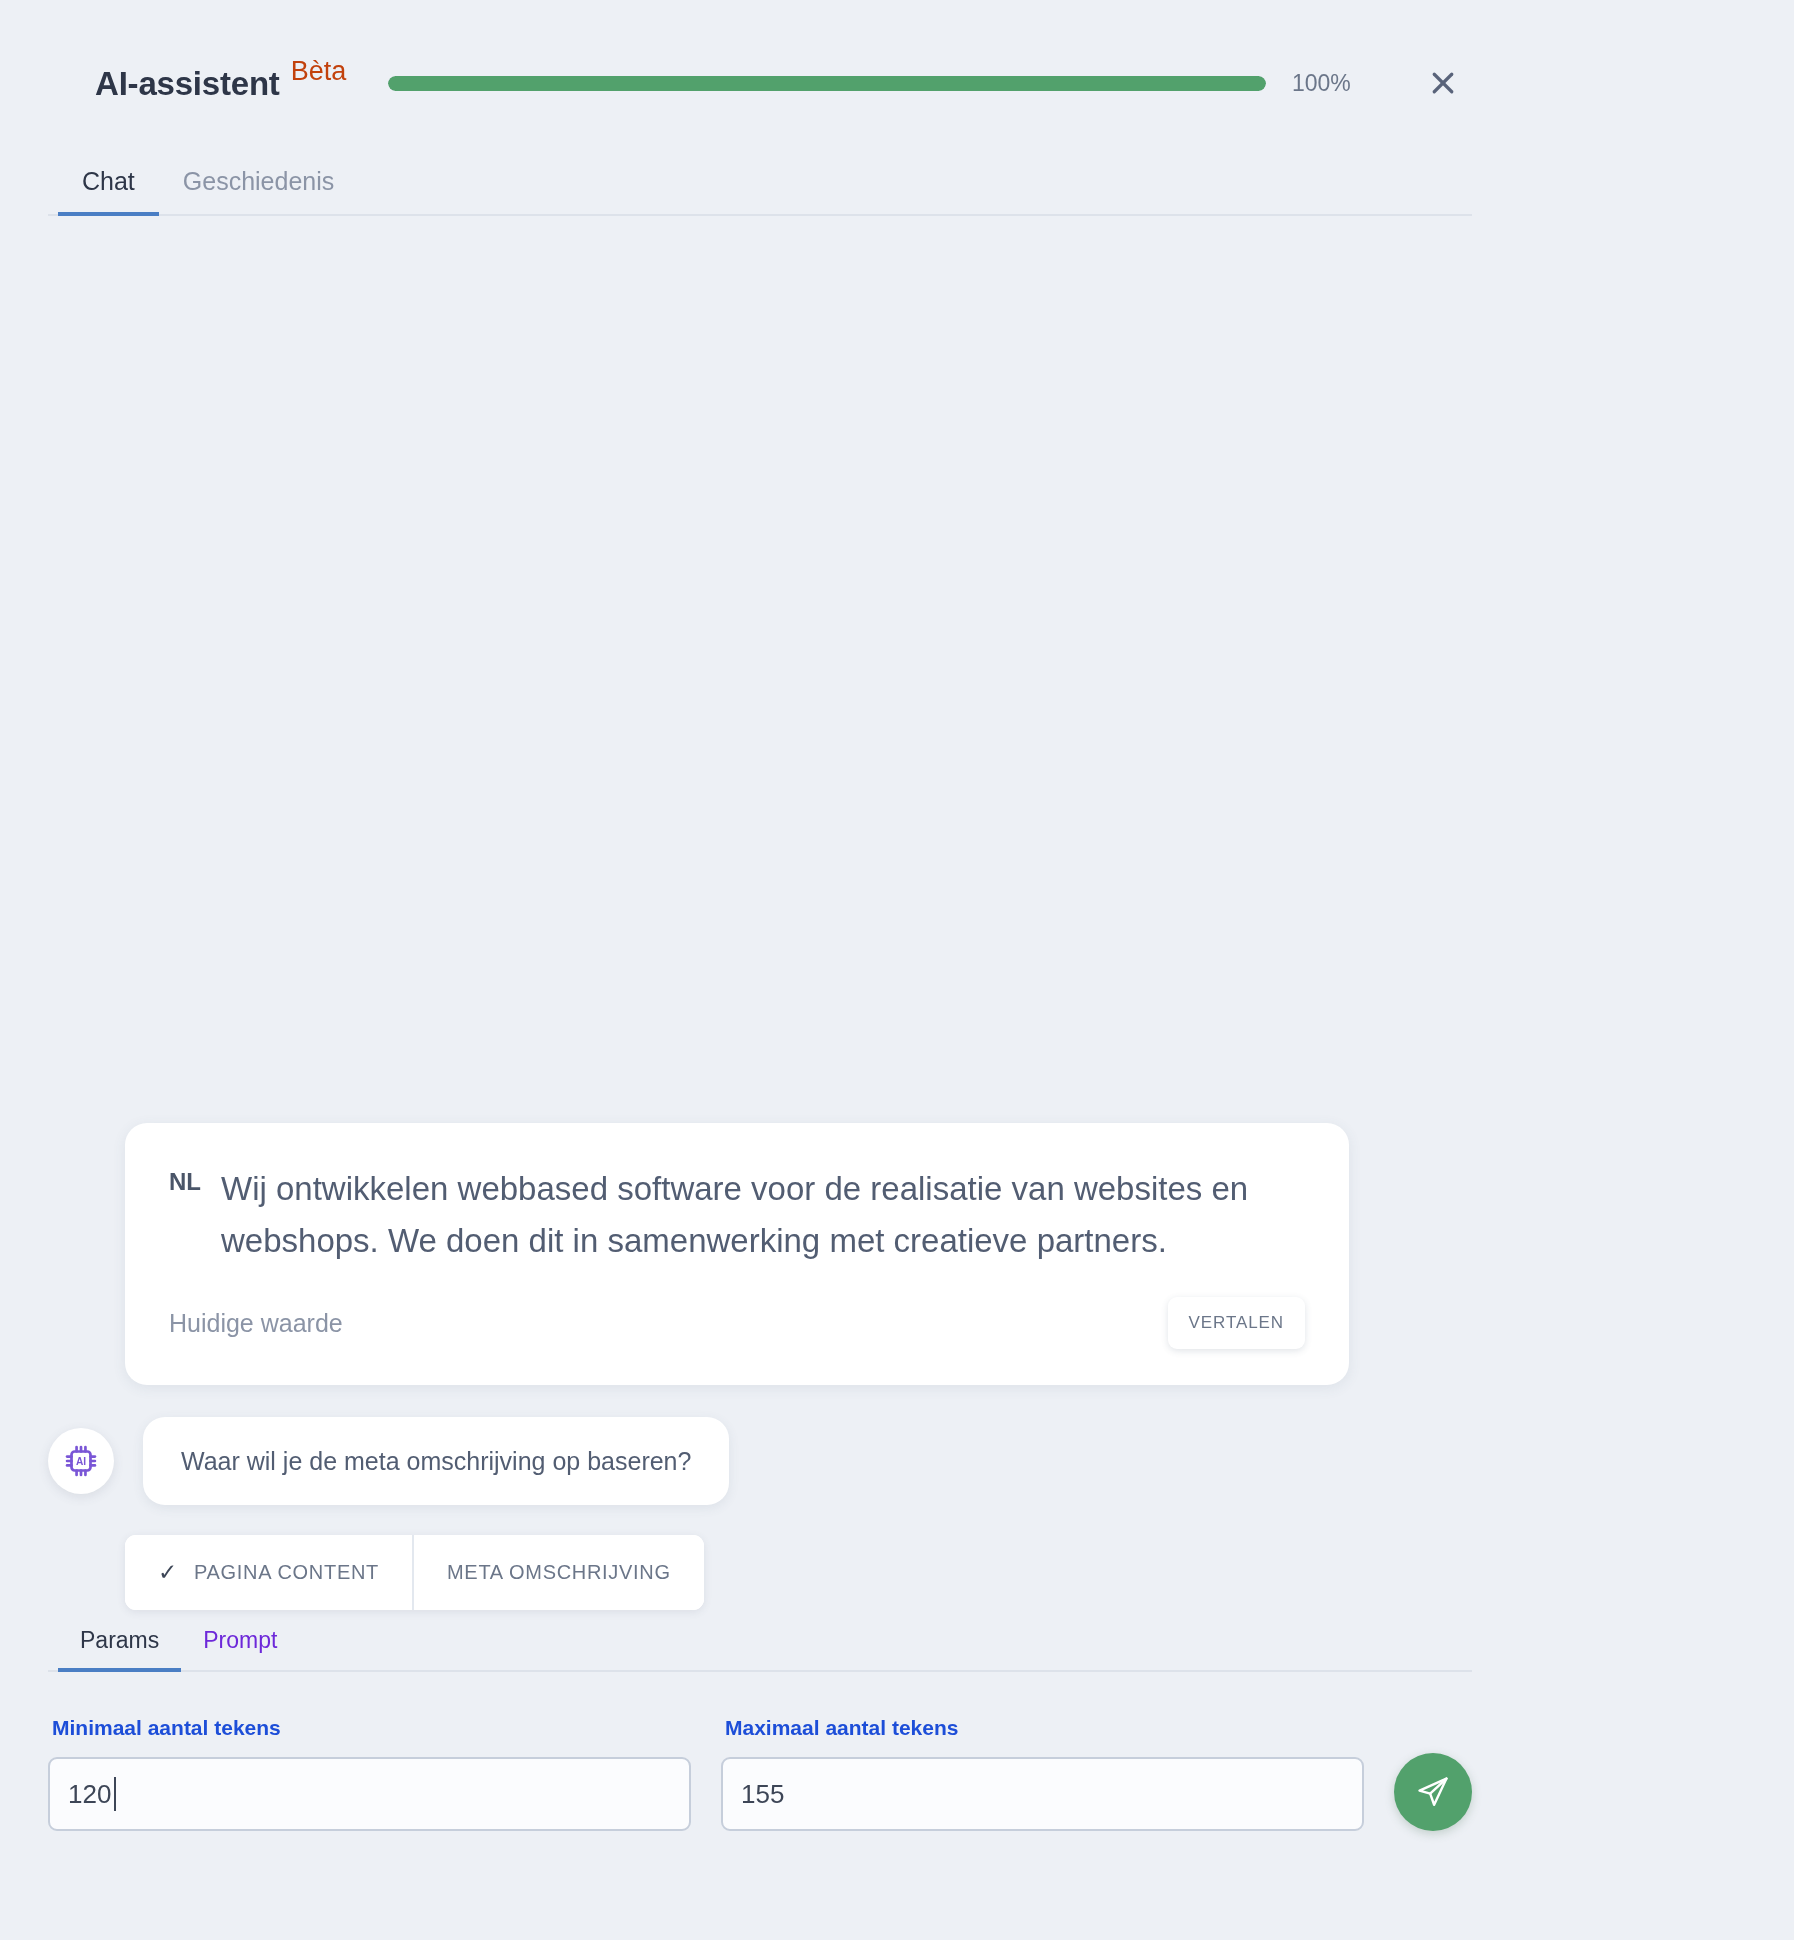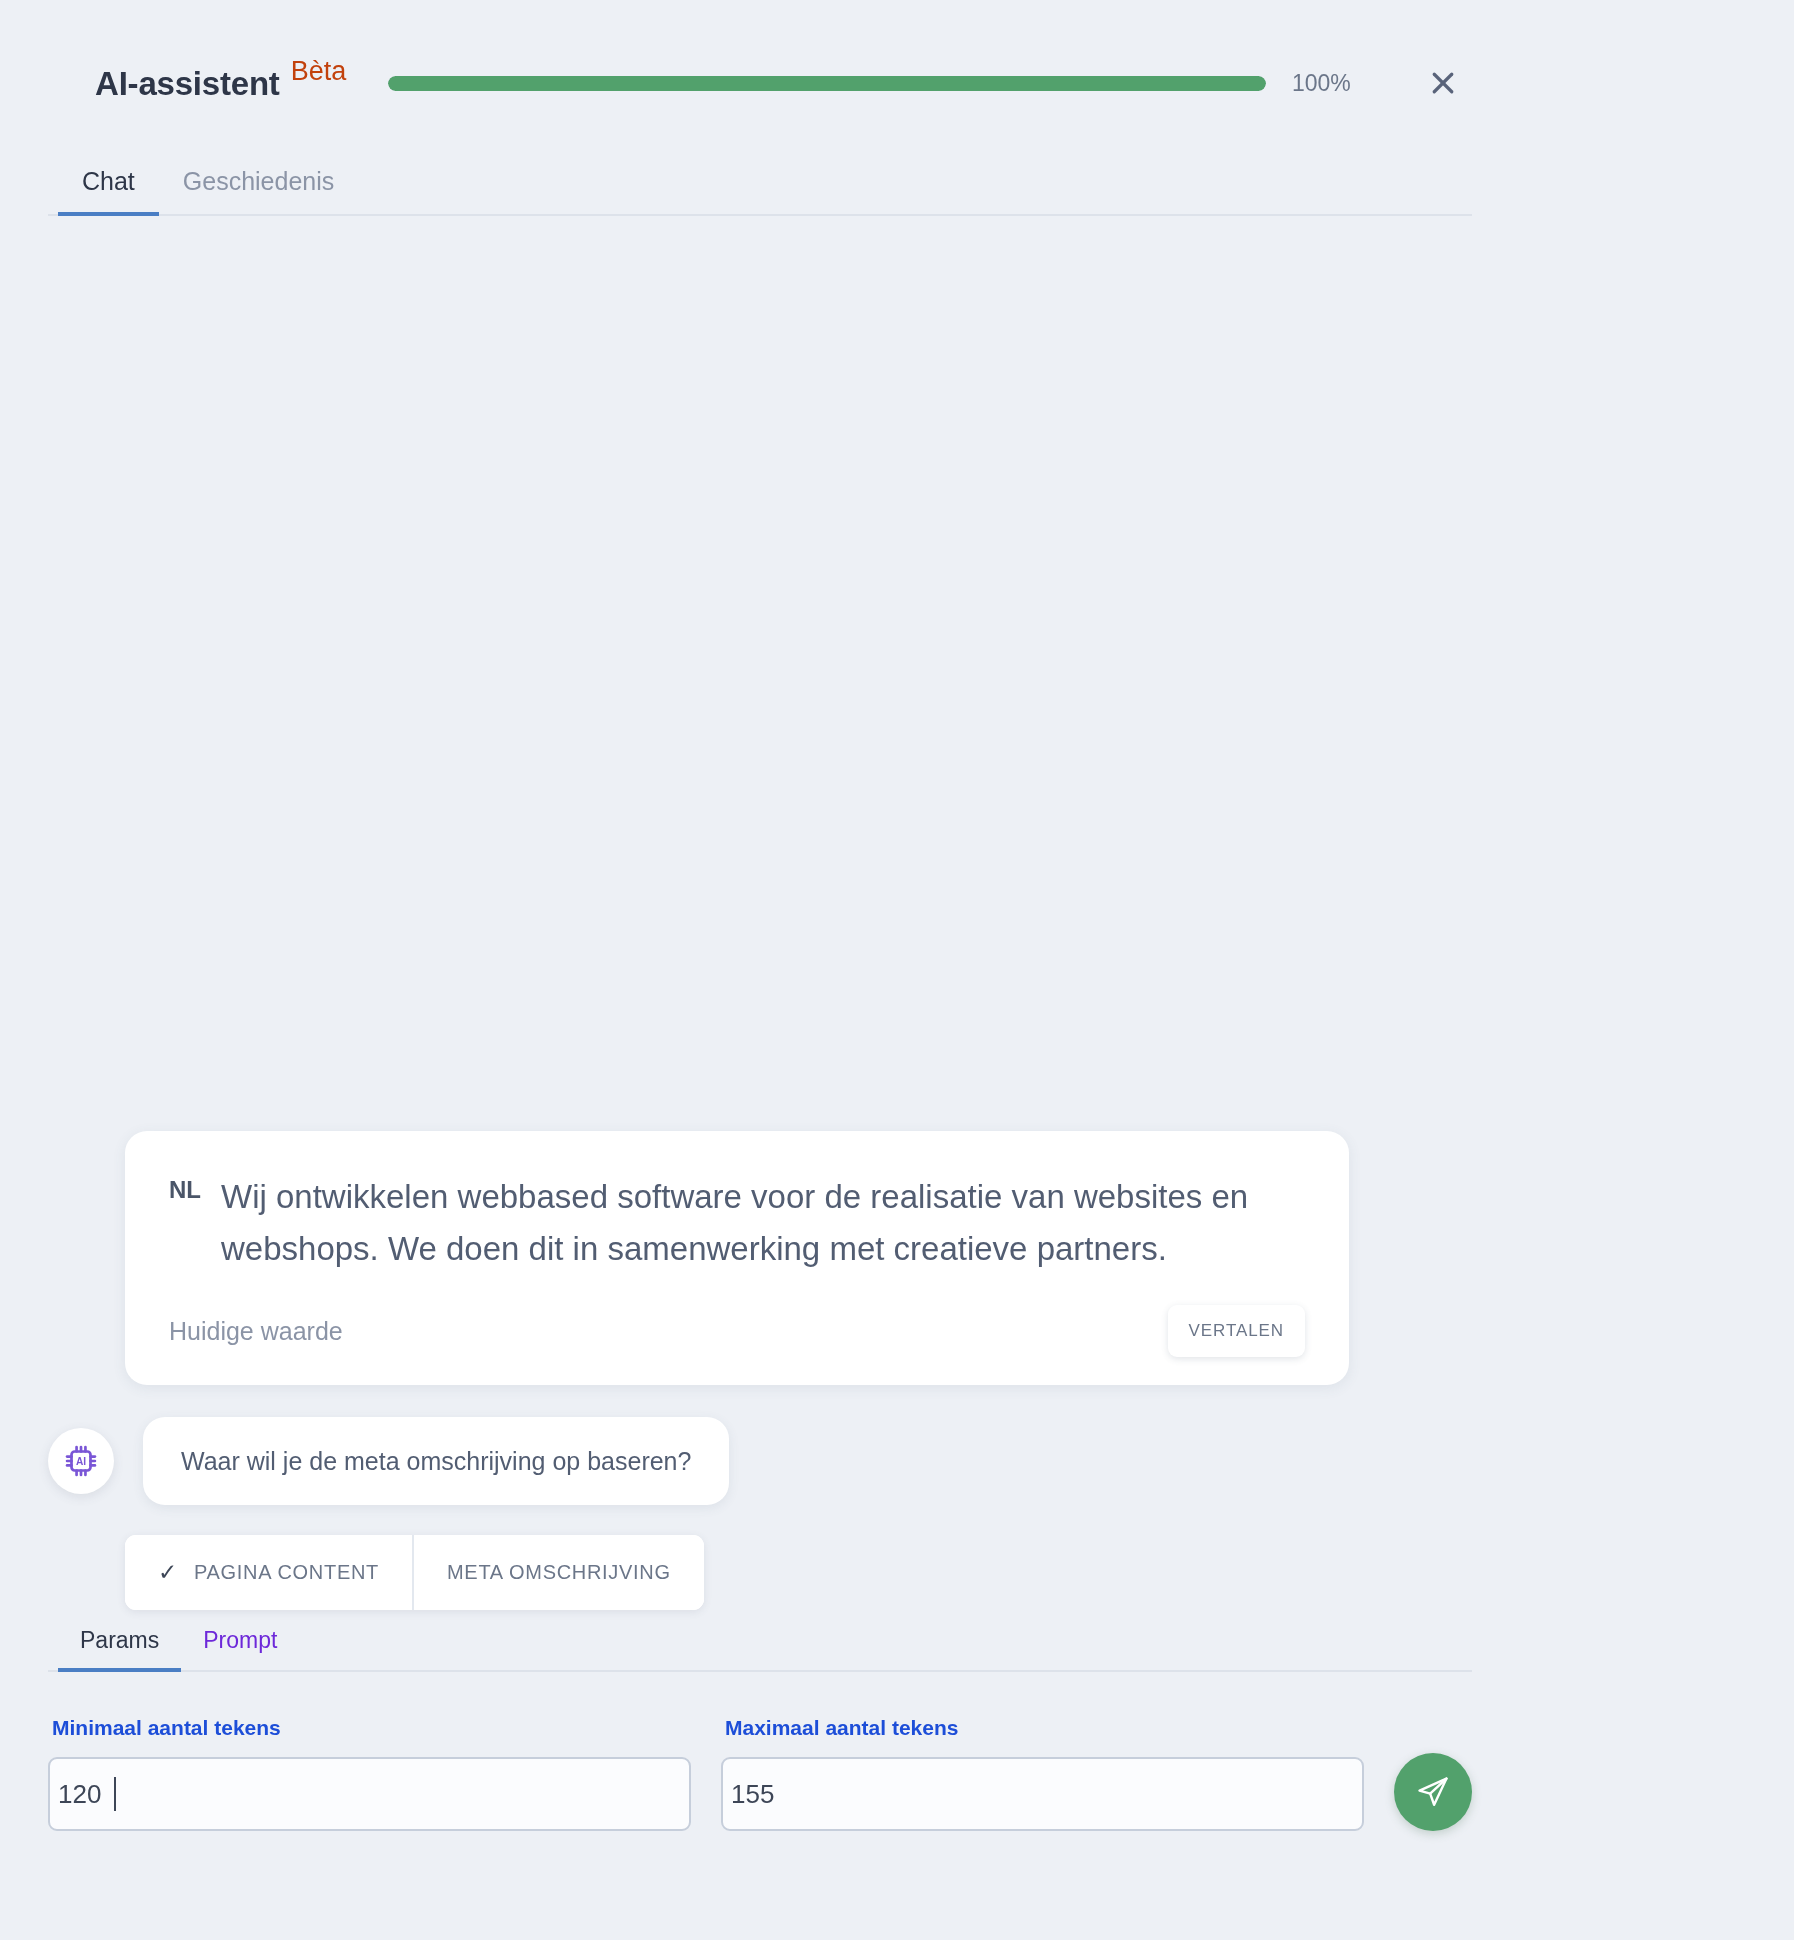--- a/index.html
+++ b/index.html
@@ -117,21 +117,21 @@
     justify-content: flex-end;
     padding: 0 48px;
   }
 
   .value-card {
     margin-left: 77px;
     margin-right: 123px;
     background: #ffffff;
     border-radius: 22px;
     box-shadow: 0 3px 14px rgba(70, 85, 110, 0.09);
-    padding: 40px 44px 28px 44px;
+    padding: 40px 44px 36px 44px;
   }
   .value-row {
     display: flex;
     align-items: flex-start;
   }
   .lang-tag {
     font-size: 24px;
     font-weight: bold;
     color: #4a5568;
     margin-right: 20px;
@@ -265,21 +265,21 @@
     margin-left: 4px;
   }
   .field-input {
     width: 100%;
     height: 74px;
     border: 2px solid #c6cedb;
     border-radius: 9px;
     background: #fbfcfe;
     font-size: 26px;
     color: #3d4657;
-    padding: 0 8px;
+    padding: 0 18px;
     font-family: "Liberation Sans", sans-serif;
     outline: none;
   }
   .caret-field {
     position: relative;
   }
   .caret {
     position: absolute;
     width: 2px;
     height: 34px;

